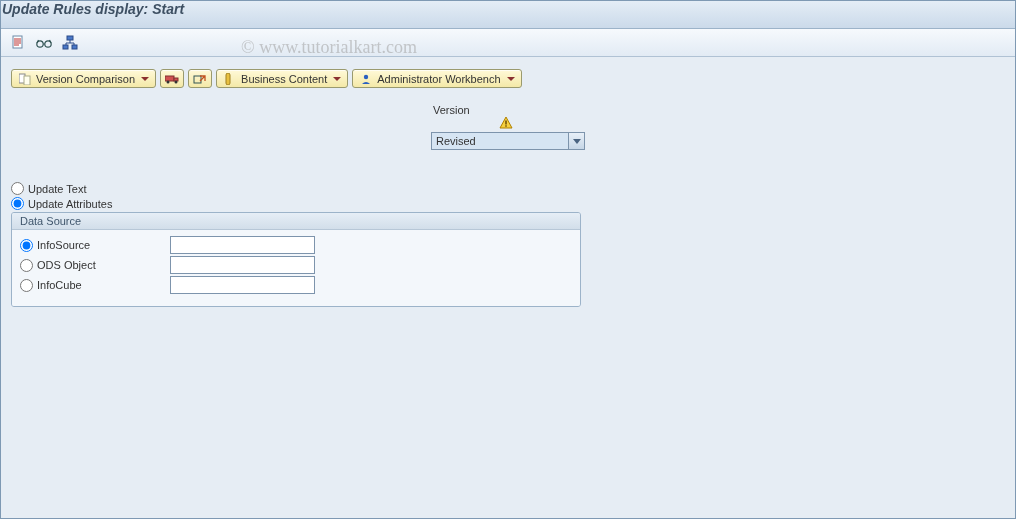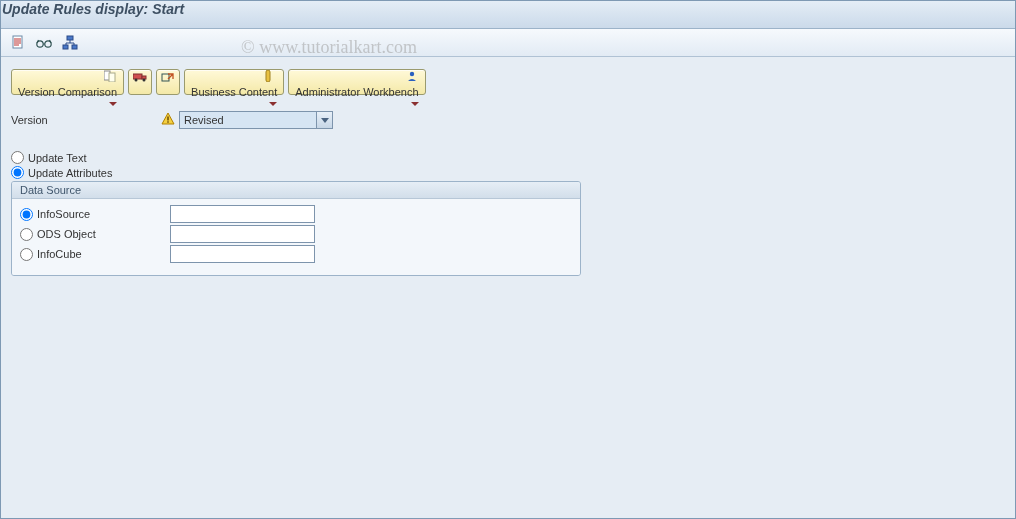--- a/index.html
+++ b/index.html
@@ -39,36 +39,35 @@
     color: rgba(160,160,160,0.55);
     pointer-events: none;
     font-family: Georgia, serif;
   }
   .tb-icon { width: 18px; height: 18px; display:flex; align-items:center; justify-content:center; }
 
   .content { padding: 12px 10px; }
 
   .btn-row { display: flex; gap: 4px; margin-bottom: 16px; }
   .sap-btn {
-    height: 26px;
+    height: 19px;
     border: 1px solid #9a9a6e;
     border-radius: 3px;
     background: linear-gradient(#fff9d8, #f4e9a8);
-    display: inline-flex; align-items: flex-end;
+    display: inline-flex; align-items: center;
     padding: 0 6px; gap: 4px;
     font-size: 11px; color: #333;
     cursor: pointer;
     box-shadow: 0 1px 0 rgba(255,255,255,0.7) inset;
-    flex-direction: column;
   }
   .sap-btn .tri { width:0; height:0; border-left:4px solid transparent; border-right:4px solid transparent; border-top:4px solid #8a3030; margin-left:2px;}
   .sap-btn.iconly { padding: 0 4px; }
   .mini-icon { width:14px; height:14px; display:flex; align-items:center; justify-content:center; }
 
-  .form-row { display:flex; align-items:center; margin: 6px 0; }
+  .form-row { display:flex; align-items:center; margin: 16px 0; flex-direction: column; }
   .form-label { width: 150px; }
   .warn-tri { margin-right: 4px; }
 
   .sel-contain { position: relative; display:inline-block; }
   .sel-input {
     width: 154px; height: 18px;
     border: 1px solid #7d94ac;
     background: #d6e5f3;
     padding: 1px 18px 1px 4px;
     font-size: 11px; color: #333;

